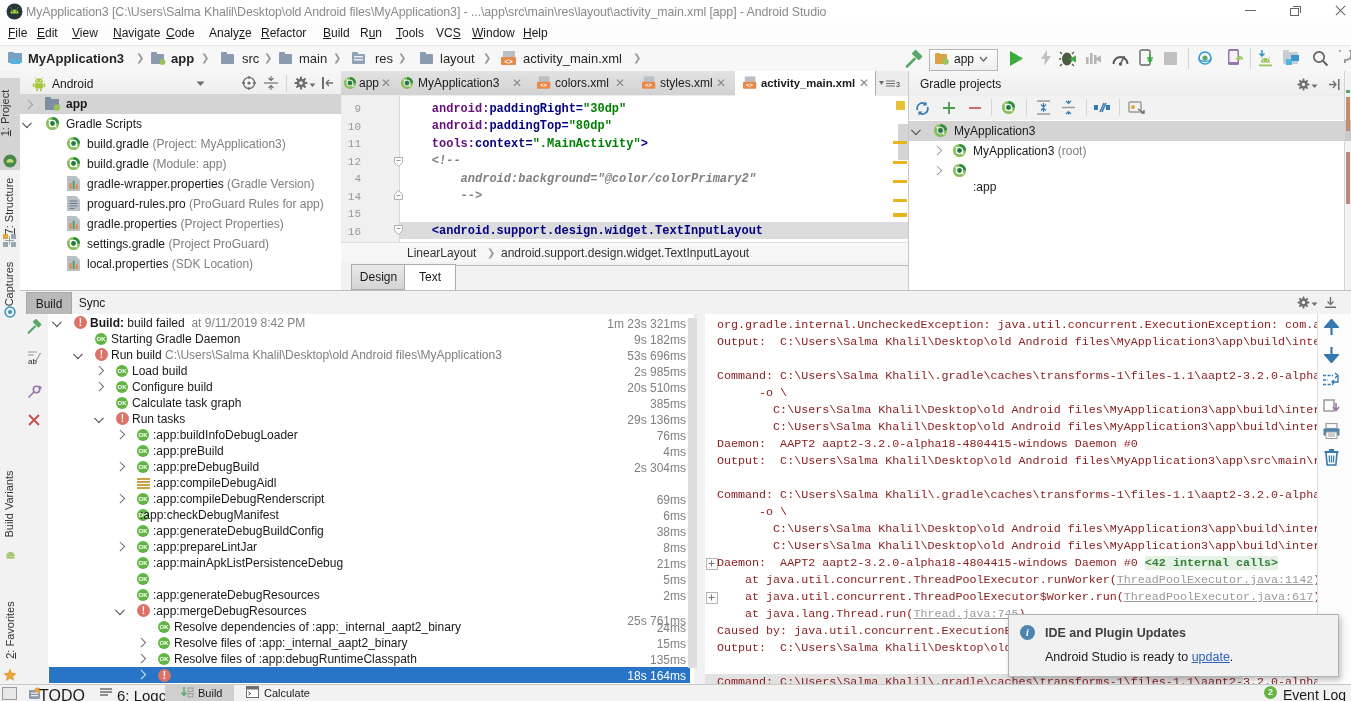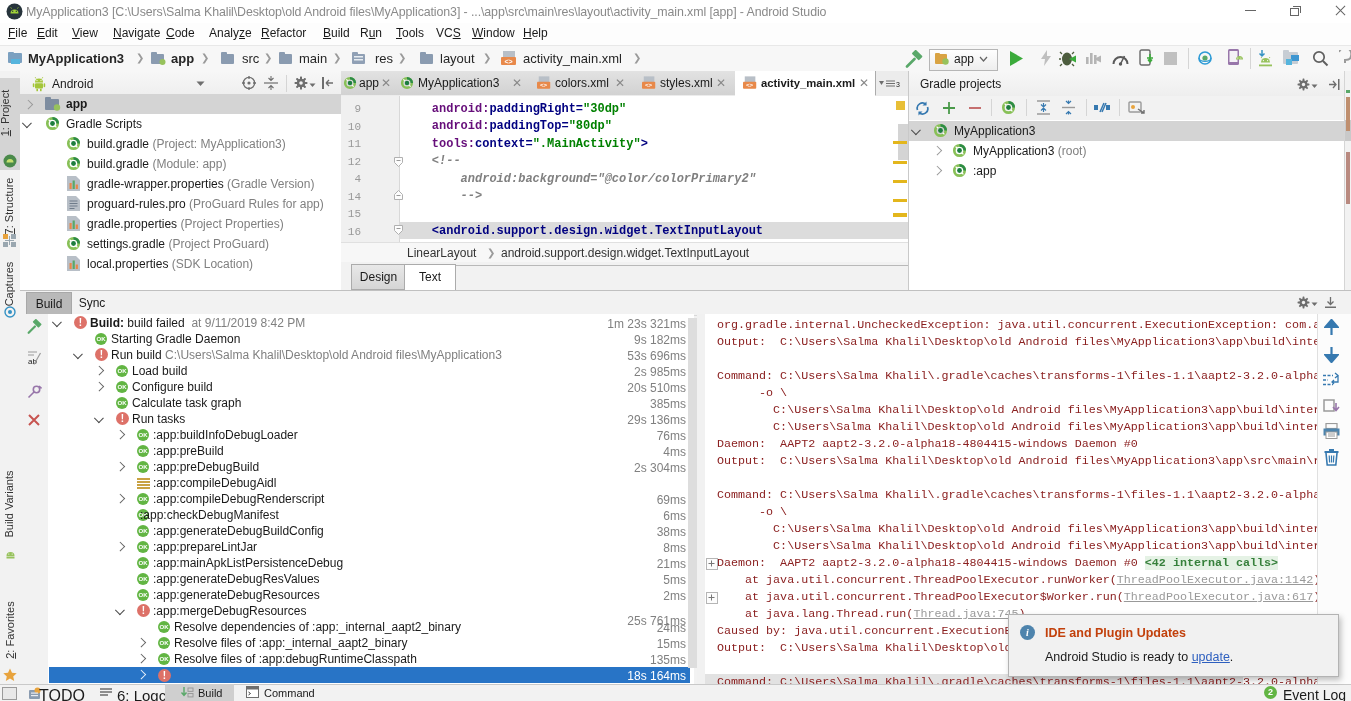--- a/index.html
+++ b/index.html
@@ -548,21 +548,21 @@
   <circle cx="7.5" cy="7.5" r="2.4" fill="#1d7d3e"></circle>
 </svg>
 <div class="trow" style="left:973px;top:144px">MyApplication3 <span class="gray">(root)</span></div>
 <div class="arrow-r" style="left:934px;top:167px;border-top-color:#9a9a9a;border-right-color:#9a9a9a"></div>
 <svg class="abs" style="left:952px;top:163px" width="15" height="15" viewBox="0 0 15 15">
   <circle cx="7.5" cy="7.5" r="5.2" fill="none" stroke="#88c057" stroke-width="2.7"></circle>
   <path d="M7.5 2.3 A5.2 5.2 0 0 1 12.7 7.5" fill="none" stroke="#2d8c46" stroke-width="2.7"></path>
   <path d="M3.6 3.6 L5.1 5.1 M11.4 11.4 L9.9 9.9" stroke="#ffffff" stroke-width="1.3"></path>
   <circle cx="7.5" cy="7.5" r="2.4" fill="#1d7d3e"></circle>
 </svg>
-<div class="trow" style="left:973px;top:164px">:app</div>
+<div class="trow" style="left:973px;top:180px">:app</div>
 <div class="abs" id="rightstrip"></div>
 <div class="abs" style="left:1346px;top:90px;width:4px;height:3px;background:#59a869"></div>
 <div class="abs" style="left:1345px;top:120px;width:6px;height:21px;background:#c9c9c9"></div>
 <div class="abs" style="left:1346px;top:97px;width:4px;height:34px;background:#bf8f6f"></div>
 <div class="abs" style="left:1346px;top:152px;width:4px;height:52px;background:#b98a80"></div>
 
 <div class="abs" id="buildheader"></div>
 <div class="abs" style="left:26px;top:292px;width:44px;height:22px;background:#b9b9b9;border:1px solid #a8a8a8;border-bottom:none;font-size:12px;color:#1a1a1a;text-align:center;line-height:22px">Build</div>
 <div class="abs" style="left:71px;top:292px;width:42px;height:22px;font-size:12px;color:#1a1a1a;text-align:center;line-height:22px">Sync</div>
 <svg class="abs" style="left:1297px;top:296px" width="13" height="13" viewBox="0 0 14 14">
@@ -654,21 +654,20 @@
   <div class="brow" style="left:105px;top:210px">:app:generateDebugBuildConfig</div>
     <div class="btime" style="top:211px">38ms</div>
   <div class="arrow-r" style="left:69px;top:229px"></div>
     <div class="okbadge" style="left:89px;top:226.5px">OK</div>
   <div class="brow" style="left:105px;top:226px">:app:prepareLintJar</div>
     <div class="btime" style="top:227px">8ms</div>
   <div class="okbadge" style="left:89px;top:242.5px">OK</div>
   <div class="brow" style="left:105px;top:242px">:app:mainApkListPersistenceDebug</div>
     <div class="btime" style="top:243px">21ms</div>
   <div class="okbadge" style="left:89px;top:258.5px">OK</div>
-  <div class="brow" style="left:105px;top:258px">:app:generateDebugResValues</div>
     <div class="btime" style="top:259px">5ms</div>
   <div class="okbadge" style="left:89px;top:274.5px">OK</div>
   <div class="brow" style="left:105px;top:274px">:app:generateDebugResources</div>
     <div class="btime" style="top:275px">2ms</div>
   <div class="arrow-d" style="left:69px;top:293px"></div>
     <div class="errbadge" style="left:89px;top:290px">!</div>
   <div class="brow" style="left:105px;top:290px">:app:mergeDebugResources</div>
     <div class="btime" style="top:300px">25s 761ms</div>
   <div class="okbadge" style="left:110px;top:306.5px">OK</div>
   <div class="brow" style="left:126px;top:306px">Resolve dependencies of :app:_internal_aapt2_binary</div>
@@ -764,20 +763,20 @@
   <path d="M3 1 L3 9 M0.5 6.5 L3 9.5 L5.5 6.5" stroke="#59a869" stroke-width="1.4" fill="none"></path>
   <rect x="7" y="2" width="5" height="3.4" fill="none" stroke="#9a9a9a" stroke-width="1"></rect>
   <rect x="7" y="7.5" width="5" height="3.4" fill="none" stroke="#9a9a9a" stroke-width="1"></rect>
 </svg>
 <div class="abs" style="left:198px;top:687px;font-size:11px;color:#1a1a1a">Build</div>
 <svg class="abs" style="left:246px;top:686px" width="13" height="12" viewBox="0 0 13 12">
   <rect x="0.5" y="0.5" width="12" height="11" fill="#fff" stroke="#6e6e6e"></rect>
   <rect x="0.5" y="0.5" width="12" height="3" fill="#6e6e6e"></rect>
   <path d="M2.5 6 L4.5 7.5 L2.5 9" stroke="#3c3c3c" stroke-width="1" fill="none"></path>
 </svg>
-<div class="abs" style="left:264px;top:687px;font-size:11px;color:#1a1a1a">Command</div>
+<div class="abs" style="left:264px;top:687px;font-size:11px;color:#1a1a1a">Calculate</div>
 <div class="abs" style="left:1264px;top:686px;width:13px;height:13px;border-radius:50%;background:#62b543;color:#fff;font-size:9px;font-weight:bold;text-align:center;line-height:13px">2</div>
 <div class="abs" style="left:1283px;top:687px;font-size:14px;color:#1a1a1a">Event Log</div>
 
 <div class="abs" id="notif"></div>
 <div class="abs" style="left:1020px;top:625px;width:15px;height:15px;border-radius:50%;background:#4e84ad;color:#fff;font-size:10px;font-weight:bold;font-style:italic;text-align:center;line-height:15px;font-family:'Liberation Serif',serif">i</div>
-<div class="abs" style="left:1045px;top:626px;font-size:12.5px;font-weight:bold;color:#c2410c">IDE and Plugin Updates</div>
+<div class="abs" style="left:1045px;top:626px;font-size:12.5px;font-weight:bold;color:#404040">IDE and Plugin Updates</div>
 <div class="abs" style="left:1045px;top:650px;font-size:12.5px;color:#1a1a1a">Android Studio is ready to <span style="color:#2d5fbf;text-decoration:underline">update</span>.</div>
 
 </body></html>

